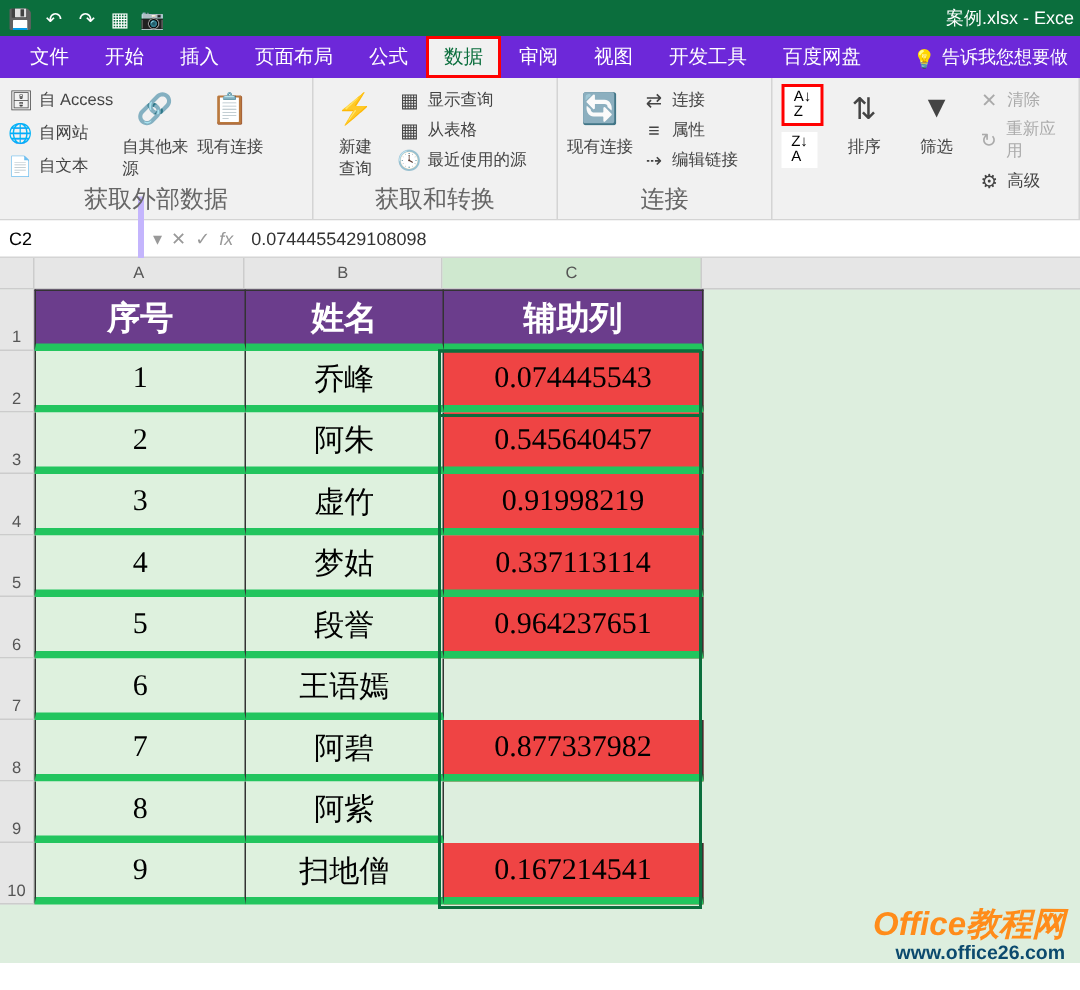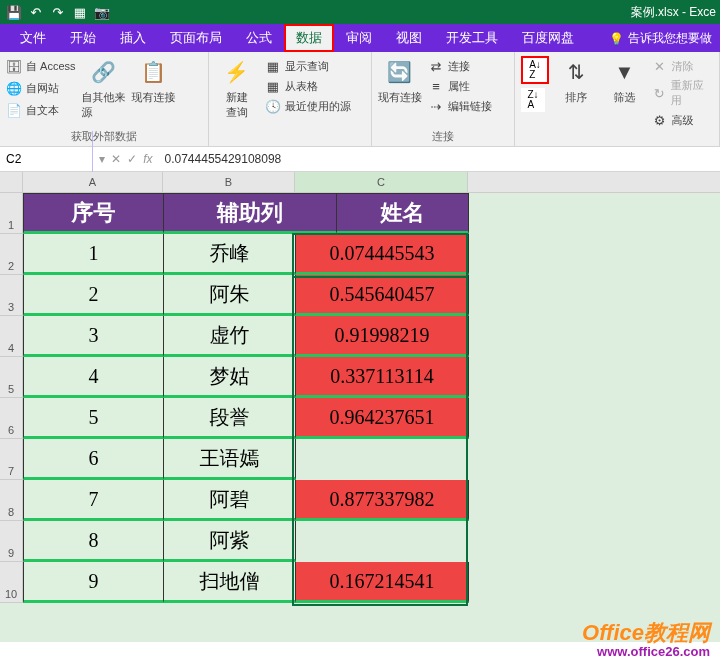--- a/index.html
+++ b/index.html
@@ -7,50 +7,50 @@
 .qat{display:flex;gap:2px;align-items:center}
 .qat-btn{width:20px;height:20px;display:flex;align-items:center;justify-content:center;color:#fff;font-size:13px}
 .doctitle{margin-left:auto;font-size:12px;white-space:nowrap}
 .menubar{background:#6d28d9;height:28px;display:flex;align-items:flex-end;padding-left:8px;color:#fff;font-size:13px}
 .tab{padding:5px 12px;cursor:pointer}
 .tab.active{background:#f1f1f1;color:#0b6e3d;border:2px solid red;padding:3px 10px}
 .tellme{margin-left:auto;padding:5px 8px;display:flex;align-items:center;gap:4px;font-size:12px}
 .ribbon{background:#f1f1f1;height:94px;display:flex;border-bottom:1px solid #d4d4d4}
 .group{border-right:1px solid #d4d4d4;padding:4px 6px 2px 6px;display:flex;flex-direction:column;position:relative}
 .group-body{flex:1;display:flex;gap:6px;align-items:flex-start}
-.group-label{text-align:center;font-size:11px;color:#666;padding-top:2px}
+.group-label{text-align:center;font-size:16px;color:#666;padding-top:2px}
 .vbtn{display:flex;flex-direction:column;align-items:center;width:44px;font-size:11px;color:#444;gap:2px}
 .icon16{width:16px;height:16px;display:inline-flex;align-items:center;justify-content:center;font-size:13px}
 .icon32{width:32px;height:32px;display:inline-flex;align-items:center;justify-content:center;font-size:20px}
 .hbtn{display:flex;align-items:center;gap:4px;font-size:11px;color:#444;padding:2px 0}
 .stack{display:flex;flex-direction:column;gap:0}
 .sort-az{width:24px;height:24px;border:2px solid red;background:#fff;display:flex;align-items:center;justify-content:center;font-size:10px;line-height:1;flex-direction:column}
 .sort-za{width:24px;height:24px;background:#fff;display:flex;align-items:center;justify-content:center;font-size:10px;line-height:1;flex-direction:column}
 .red-box{border:2px solid red;padding:0 2px}
 .fbar{height:24px;border-bottom:1px solid #d4d4d4;display:flex;align-items:center;font-size:12px;background:#fff}
-.namebox{width:80px;border-right:1px solid #c4b5fd;padding:16px 6px;height:100%;display:flex;align-items:center}
+.namebox{width:80px;border-right:4px solid #c4b5fd;padding:16px 6px;height:100%;display:flex;align-items:center}
 .fxtools{display:flex;align-items:center;gap:6px;padding:0 6px;color:#999}
 .fxval{padding:0 6px;color:#333}
 .sheet{position:relative;background:#ddeede;height:470px}
 .colhdrs{display:flex;background:#e6e6e6;height:20px;border-bottom:1px solid #ccc}
 .rh{width:22px;border-right:1px solid #ccc;background:#e6e6e6}
 .ch{border-right:1px solid #ccc;text-align:center;font-size:11px;color:#555;line-height:20px}
 .ch.A{width:139px}.ch.B{width:131px}.ch.C{width:172px;background:#cfe8cf}
 .row{display:flex;height:41px}
 .rhc{width:22px;background:#e6e6e6;border-right:1px solid #ccc;border-bottom:1px solid #ccc;font-size:11px;color:#555;display:flex;align-items:flex-end;justify-content:center;padding-bottom:2px}
-.cell{border-right:1px solid #333;border-bottom:3px solid #22c55e;display:flex;align-items:center;justify-content:center;font-size:20px;font-family:SimSun,serif}
+.cell{border-right:1px solid #333;border-bottom:5px solid #22c55e;display:flex;align-items:center;justify-content:center;font-size:20px;font-family:SimSun,serif}
 .cA{width:139px}.cB{width:131px}.cC{width:172px}
 .hrow .cell{background:#6b3d8c;color:#fff;font-size:22px;font-weight:bold}
 .drow .cA,.drow .cB{background:#def1de}
 .drow .cC{background:#ef4444}
 .row.first .cell{border-top:1.5px solid #333}
 .row .cA{border-left:1.5px solid #333}
 .sel{position:absolute;border:2px solid #0b6e3d;pointer-events:none}
-.watermark{position:absolute;right:10px;bottom:1px;font-size:22px;font-weight:bold;color:#ff8c1a;font-style:italic;text-align:right;line-height:1.1}
-.watermark .sub{font-size:13px;color:#a21caf;display:block;font-style:normal}
+.watermark{position:absolute;right:10px;bottom:18px;font-size:22px;font-weight:bold;color:#ff8c1a;font-style:italic;text-align:right;line-height:1.1}
+.watermark .sub{font-size:13px;color:#0c4a6e;display:block;font-style:normal}
 </style>
 </head>
 <body>
 
 <div class="titlebar">
   <div class="qat">
     <div class="qat-btn">💾</div>
     <div class="qat-btn">↶</div>
     <div class="qat-btn">↷</div>
     <div class="qat-btn">▦</div>
@@ -119,20 +119,21 @@
         <div class="hbtn">
             <span class="icon16">▦</span>
             <span>从表格</span>
           </div>
         <div class="hbtn">
             <span class="icon16">🕓</span>
             <span>最近使用的源</span>
           </div>
       </div>
     </div>
+    <div class="group-label">获取和转换</div>
   </div>
   <div class="group" style="width:130px">
     <div class="group-body">
       <div class="vbtn">
           <span class="icon32">🔄</span>
           <span>现有连接</span>
         </div>
       <div class="stack">
         <div class="hbtn">
             <span class="icon16">⇄</span>
@@ -201,22 +202,22 @@
   <div class="colhdrs">
     <div class="rh"></div>
     <div class="ch A">A</div>
     <div class="ch B">B</div>
     <div class="ch C">C</div>
   </div>
 
   <div class="row hrow first">
     <div class="rhc">1</div>
     <div class="cell cA">序号</div>
+    <div class="cell cB">姓名</div>
     <div class="cell cC">辅助列</div>
-    <div class="cell cB">姓名</div>
   </div>
 
   <div class="row drow">
     <div class="rhc">2</div>
     <div class="cell cA">1</div>
     <div class="cell cB">乔峰</div>
     <div class="cell cC">0.074445543</div>
   </div>
   <div class="row drow">
     <div class="rhc">3</div>

